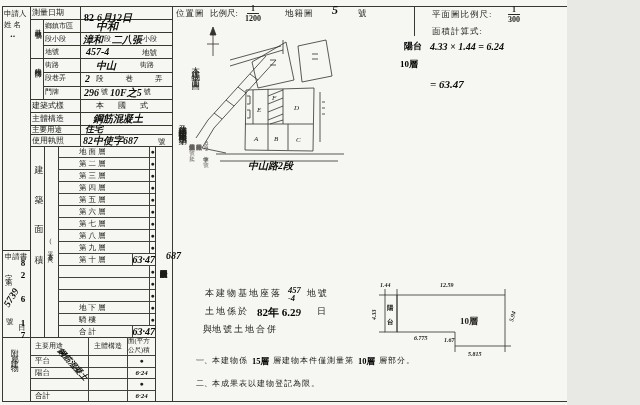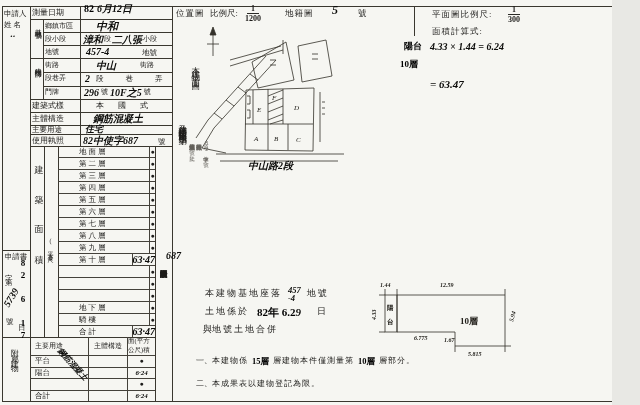--- a/index.html
+++ b/index.html
@@ -1,16 +1,16 @@
 <!DOCTYPE html>
 <html><head>
 <meta charset="utf-8">
 <style>
   html,body{margin:0;padding:0;background:#e8e8e4;}
-  .page{position:relative;width:612px;height:405px;background:#f6f6f2;overflow:hidden;
+  .page{position:relative;width:567px;height:405px;background:#f6f6f2;overflow:hidden;
         font-family:"Liberation Serif","DejaVu Serif",serif;color:#1d1c1a;}
   .hline,.vline{position:absolute;background:#3a372f;}
   .hline{height:1px;}
   .vline{width:1px;}
   .cell{position:absolute;box-sizing:border-box;font-size:8px;line-height:1.1;white-space:nowrap;}
   .spread{display:flex;justify-content:space-between;}
   .center{display:flex;align-items:center;justify-content:center;}
   .row{display:flex;align-items:center;}
   .hw{font-style:italic;font-weight:700;color:#0d0d0b;}
   .stamp{font-weight:700;color:#000;}
@@ -82,21 +82,21 @@
   <div class="cell center" style="left:3px;top:253px;width:26px;font-size:7.5px;">申請書</div>
   <div class="cell vtext" style="left:4px;top:268px;font-size:7.5px;letter-spacing:4px;">字第</div>
   <div class="cell hw" style="left:1px;top:292px;font-size:10px;transform:rotate(-58deg);">5739</div>
   <div class="cell" style="left:6px;top:318px;font-size:7.5px;">號</div>
   <div class="cell vtext stamp" style="left:17px;top:258px;font-size:9px;letter-spacing:2px;">82 6 17</div>
   <div class="cell" style="left:18px;top:324px;font-size:7.5px;">日</div>
 
   <div class="cell vtext" style="left:9px;top:343px;font-size:8px;letter-spacing:5px;">附屬建物</div>
 
   <div class="cell spread" style="left:32px;top:9px;width:45px;">測量日期</div>
-  <div class="cell row" style="left:84px;top:3px;width:86px;">
+  <div class="cell row" style="left:84px;top:12px;width:86px;">
     <span class="stamp" style="font-size:10px;margin-right:3px;">82</span>
     <span class="hw" style="font-size:10px;">6月12日</span>
   </div>
 
   <div class="cell vtext" style="left:33px;top:23px;font-size:7px;letter-spacing:1px;">基地地號</div>
   <div class="cell spread" style="left:45px;top:23px;width:33px;font-size:7px;">鄉鎮市區</div>
   <div class="cell hw" style="left:96px;top:20px;font-size:11px;">中和</div>
   <div class="cell spread" style="left:45px;top:36px;width:33px;font-size:7px;">段小段</div>
   <div class="cell row" style="left:83px;top:34px;">
     <span class="hw" style="font-size:10px;">漳和</span>

